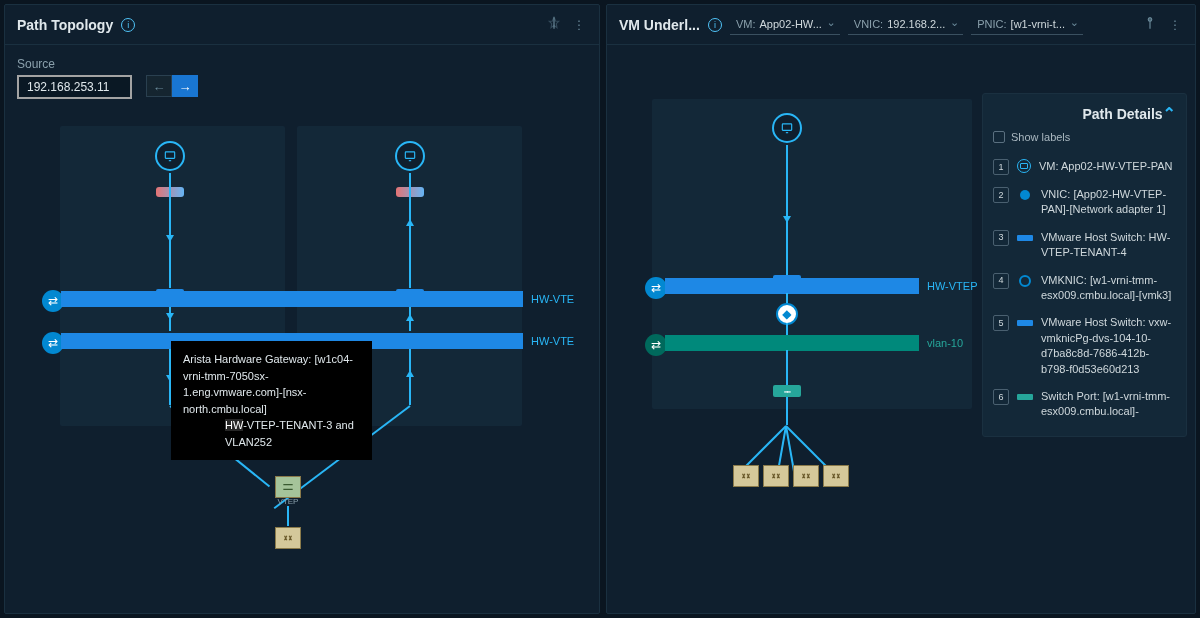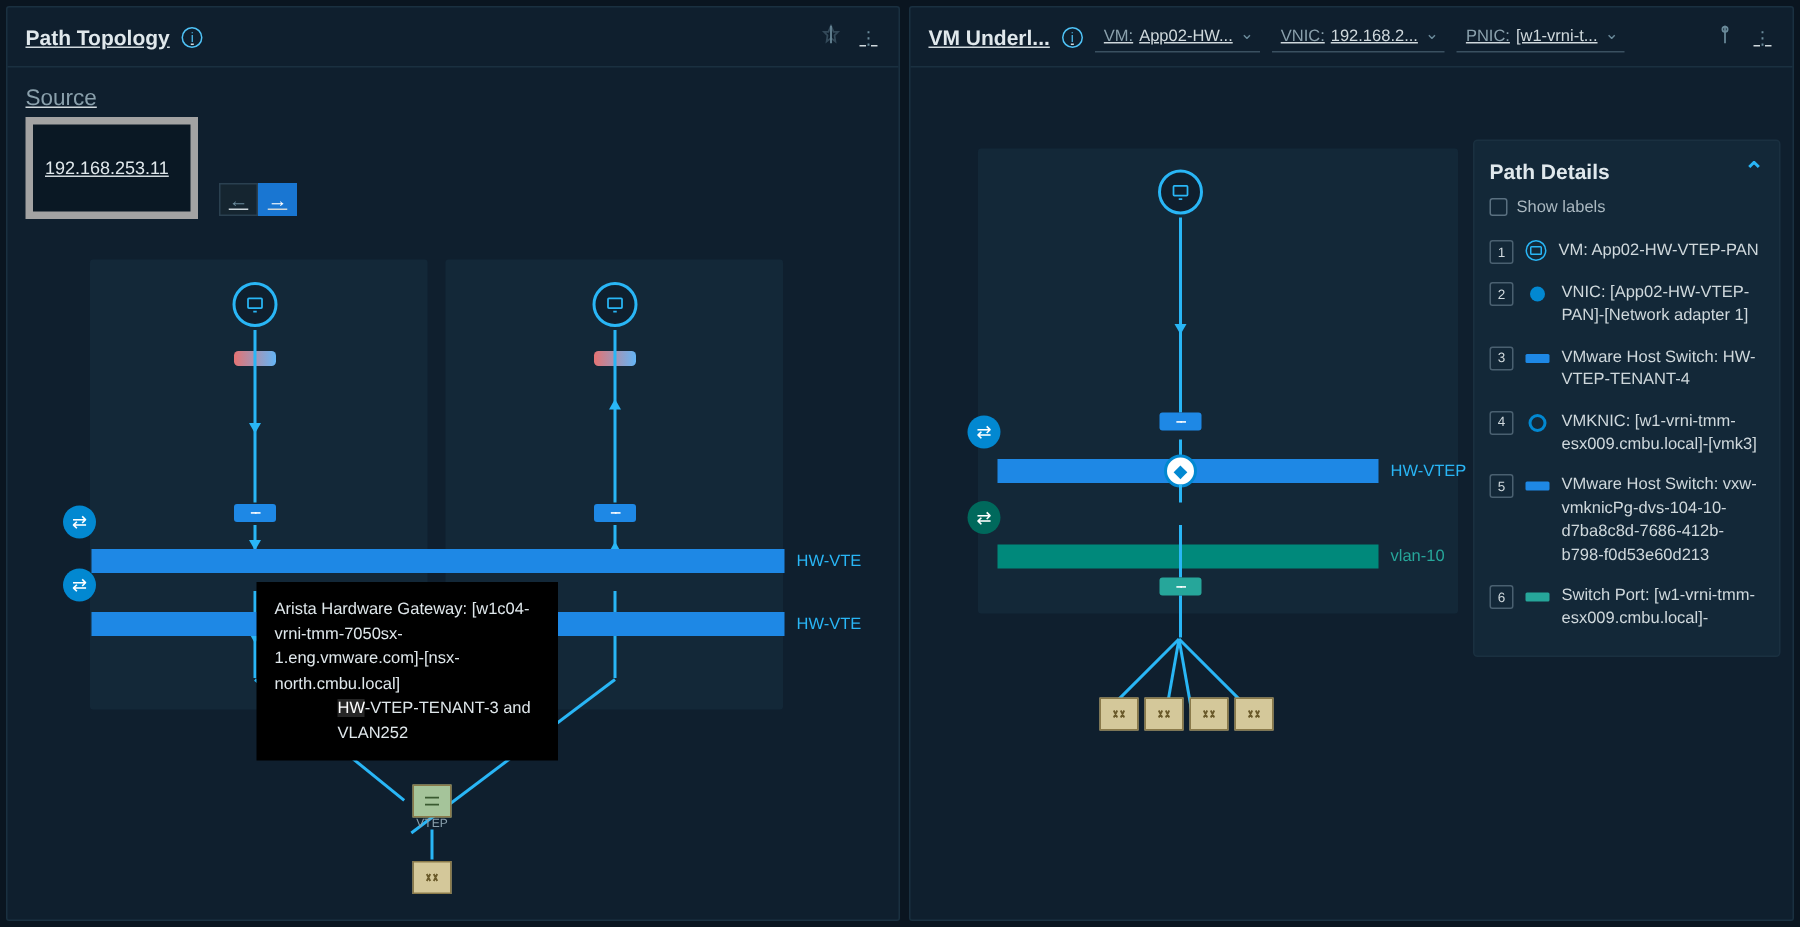--- a/index.html
+++ b/index.html
@@ -5,21 +5,21 @@
 * { box-sizing: border-box; margin: 0; padding: 0; }
 body {
   background: #0a1520;
   font-family: -apple-system, BlinkMacSystemFont, "Segoe UI", sans-serif;
   color: #cfd8dc;
   width: 1200px;
   height: 618px;
   overflow: hidden;
   font-size: 12px;
 }
-.container { display: flex; width: 100%; height: 100%; gap: 6px; padding: 4px; text-decoration: underline; }
+.container { display: flex; width: 100%; height: 100%; gap: 6px; padding: 4px; }
 .panel {
   background: #0f1f2e;
   border: 1px solid #1a3040;
   border-radius: 2px;
   display: flex;
   flex-direction: column;
   position: relative;
 }
 .panel-left { width: 598px; }
 .panel-right { width: 592px; }
@@ -59,26 +59,26 @@
 }
 .dd-label { color: #8aa0ac; margin-right: 4px; }
 
 .controls-row {
   display: flex;
   align-items: flex-end;
   padding: 12px;
   gap: 14px;
 }
 .input-group { display: flex; flex-direction: column; gap: 4px; }
-.input-group label { font-size: 15px; color: #8aa0ac; }
+.input-group label { font-size: 12px; color: #8aa0ac; }
 .text-input {
   background: #0a1824;
-  border: 5px solid #a3a3a3;
+  border: 2px solid #a3a3a3;
   color: #e0e8ec;
-  padding: 22px 8px;
+  padding: 3px 8px;
   font-size: 12px;
   width: 115px;
 }
 .swap-btns { display: flex; margin-bottom: 2px; }
 .swap-btn {
   width: 26px; height: 22px;
   display: flex; align-items: center; justify-content: center;
   font-size: 13px;
   cursor: pointer;
   border: 1px solid #2a4050;
@@ -121,21 +121,20 @@
 }
 .arrow-down::before { bottom: 40%; border-top: 7px solid #29b6f6; }
 .arrow-up::before { top: 40%; border-bottom: 7px solid #29b6f6; }
 
 .hbar {
   position: absolute;
   height: 16px;
   background: #1e88e5;
   display: flex;
   align-items: center;
-  margin-top: 28px;
 }
 .hbar.teal { background: #00897b; }
 .hbar-label {
   position: absolute;
   left: 100%;
   margin-left: 8px;
   color: #29b6f6;
   font-size: 11px;
   white-space: nowrap;
 }
@@ -197,21 +196,21 @@
   right: 8px;
   top: 48px;
   width: 205px;
   background: #132838;
   border: 1px solid #1a3040;
   border-radius: 3px;
   padding: 10px;
   max-height: 520px;
   overflow: hidden;
 }
-.details-title { font-size: 14px; font-weight: 600; color: #e0e8ec; margin-bottom: 8px; display:flex; justify-content:space-between; align-items:center;}
+.details-title { font-size: 14px; font-weight: 600; color: #e0e8ec; margin-bottom: 8px; display:flex; justify-content:flex-end; align-items:center;}
 .chev-up { color: #29b6f6; font-size: 16px; }
 .checkbox-row { display:flex; align-items:center; gap:6px; margin-bottom:10px; font-size:11px; color:#aab8c0;}
 .checkbox { width:12px; height:12px; border:1px solid #5a7080; border-radius:2px;}
 .detail-item { display:flex; gap:8px; padding:6px 0; font-size:11px; line-height:1.4; }
 .num-badge {
   width:16px; height:16px; border:1px solid #4a6070;
   display:flex;align-items:center;justify-content:center;
   font-size:9px; color:#cfd8dc; flex-shrink:0; border-radius:2px;
 }
 .type-icon { width:16px; height:16px; flex-shrink:0; display:flex;align-items:center;justify-content:center;}

